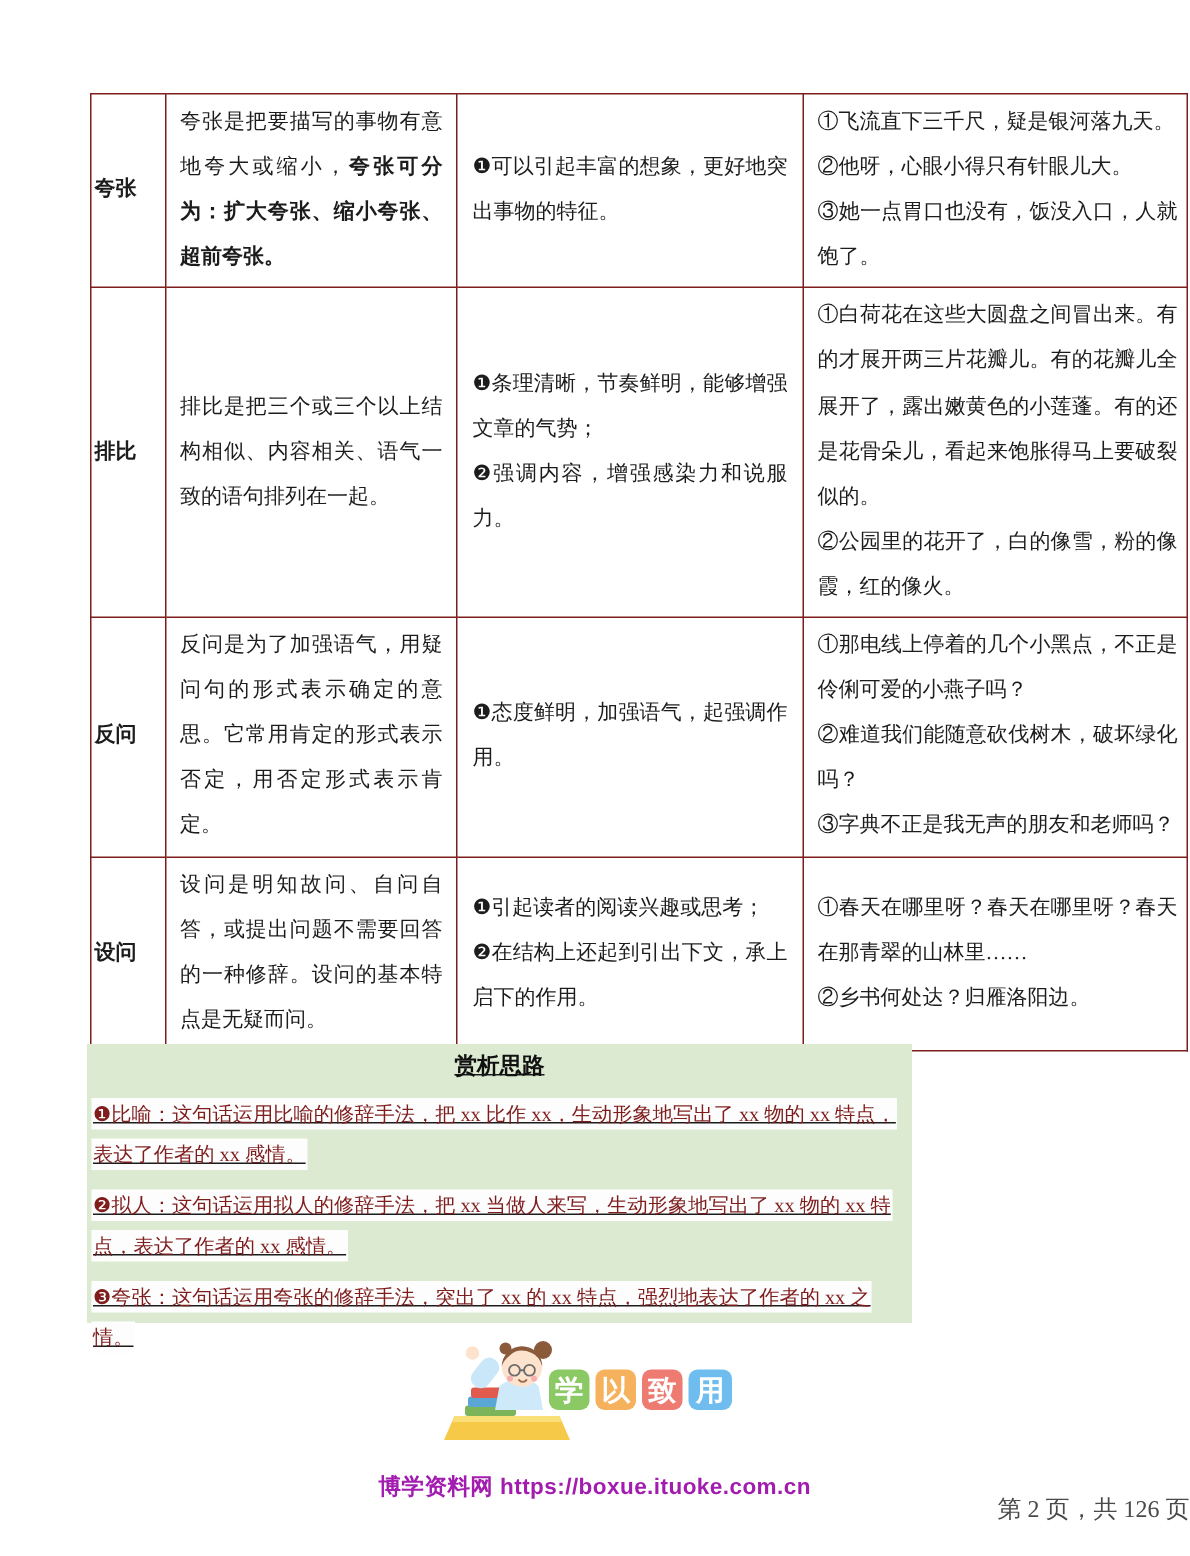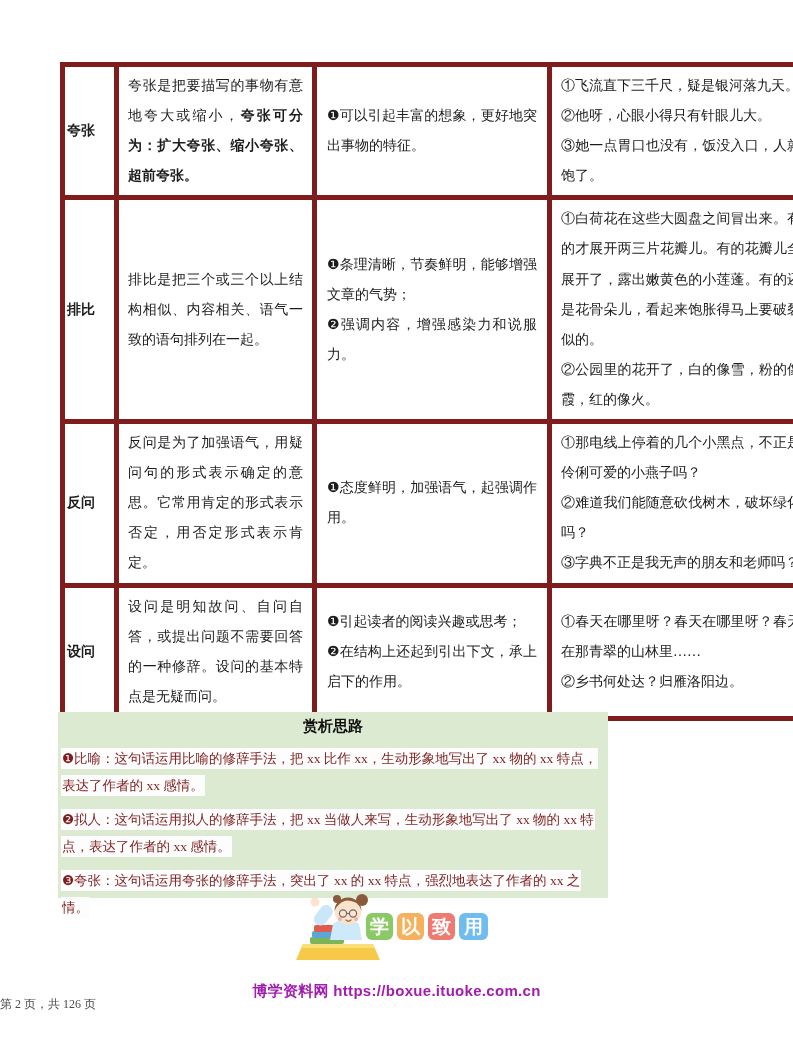--- a/index.html
+++ b/index.html
@@ -2,49 +2,49 @@
 <html><head>
 <meta charset="utf-8">
 <style>
   html,body{margin:0;padding:0;background:#ffffff;}
   #page{position:relative;width:793px;height:1037px;background:#fff;overflow:hidden;
         font-family:"Liberation Serif","DejaVu Serif",serif;color:#1c1c1c;}
 
   
   table.rhetoric{position:absolute;left:60px;top:62px;width:670px;border-collapse:collapse;
                  table-layout:fixed;}
-  table.rhetoric td{border:5px solid #7f1d1d;vertical-align:middle;font-size:14px;
+  table.rhetoric td{border:1px solid #7f1d1d;vertical-align:middle;font-size:14px;
                     line-height:2.15;text-align:justify;}
   td.term{width:45px;text-align:center;font-weight:bold;font-size:15px;padding:0 2px;}
   td.def{width:175px;padding:4px 9px;}
   td.func{width:210px;padding:4px 10px;}
   td.ex{width:240px;padding:4px 6px 4px 9px;font-size:13px;}
   td.ex .line,td.func .line{text-align:justify;}
   tr.r1{height:128px;} tr.r2{height:214px;} tr.r3{height:158px;} tr.r4{height:117px;}
 
   
-  .analysis{position:absolute;left:58px;top:712px;width:550px;height:186px;
-            background:#dcead2;}
+  .analysis{position:absolute;left:58px;top:696px;width:550px;height:186px;
+            background:#dcead2;text-decoration:underline;}
   .analysis-title{text-align:center;font-weight:bold;font-size:15px;padding-top:5px;
                   color:#111;}
   .analysis-items{padding:2px 3px 0 3px;}
   .analysis-items p{margin:7px 0 0 0;line-height:27px;font-size:13.5px;color:#7f1d1d;}
   .analysis-items p span{background:#fdfdfd;padding:3px 1px;
                          box-decoration-break:clone;-webkit-box-decoration-break:clone;}
 
   
   .illus{position:absolute;left:293px;top:886px;width:205px;height:84px;}
   .illus svg{display:block;}
 
   
   .watermark{position:absolute;left:0;top:982px;width:100%;text-align:center;
              font-family:"Liberation Sans","DejaVu Sans",sans-serif;
              font-size:15px;color:#a21caf;letter-spacing:0.3px;font-weight:bold;}
-  .pageinfo{position:absolute;left:0;top:996px;width:100%;text-align:left;
-            font-size:12px;color:#4a4a4a;}
+  .pageinfo{position:absolute;left:0;top:996px;width:100%;text-align:right;
+            font-size:16px;color:#4a4a4a;}
 </style>
 </head>
 <body>
 
 <div id="page">
 
   <table class="rhetoric">
     <tbody>
         <tr class="r1">
       <td class="term">夸张</td>

